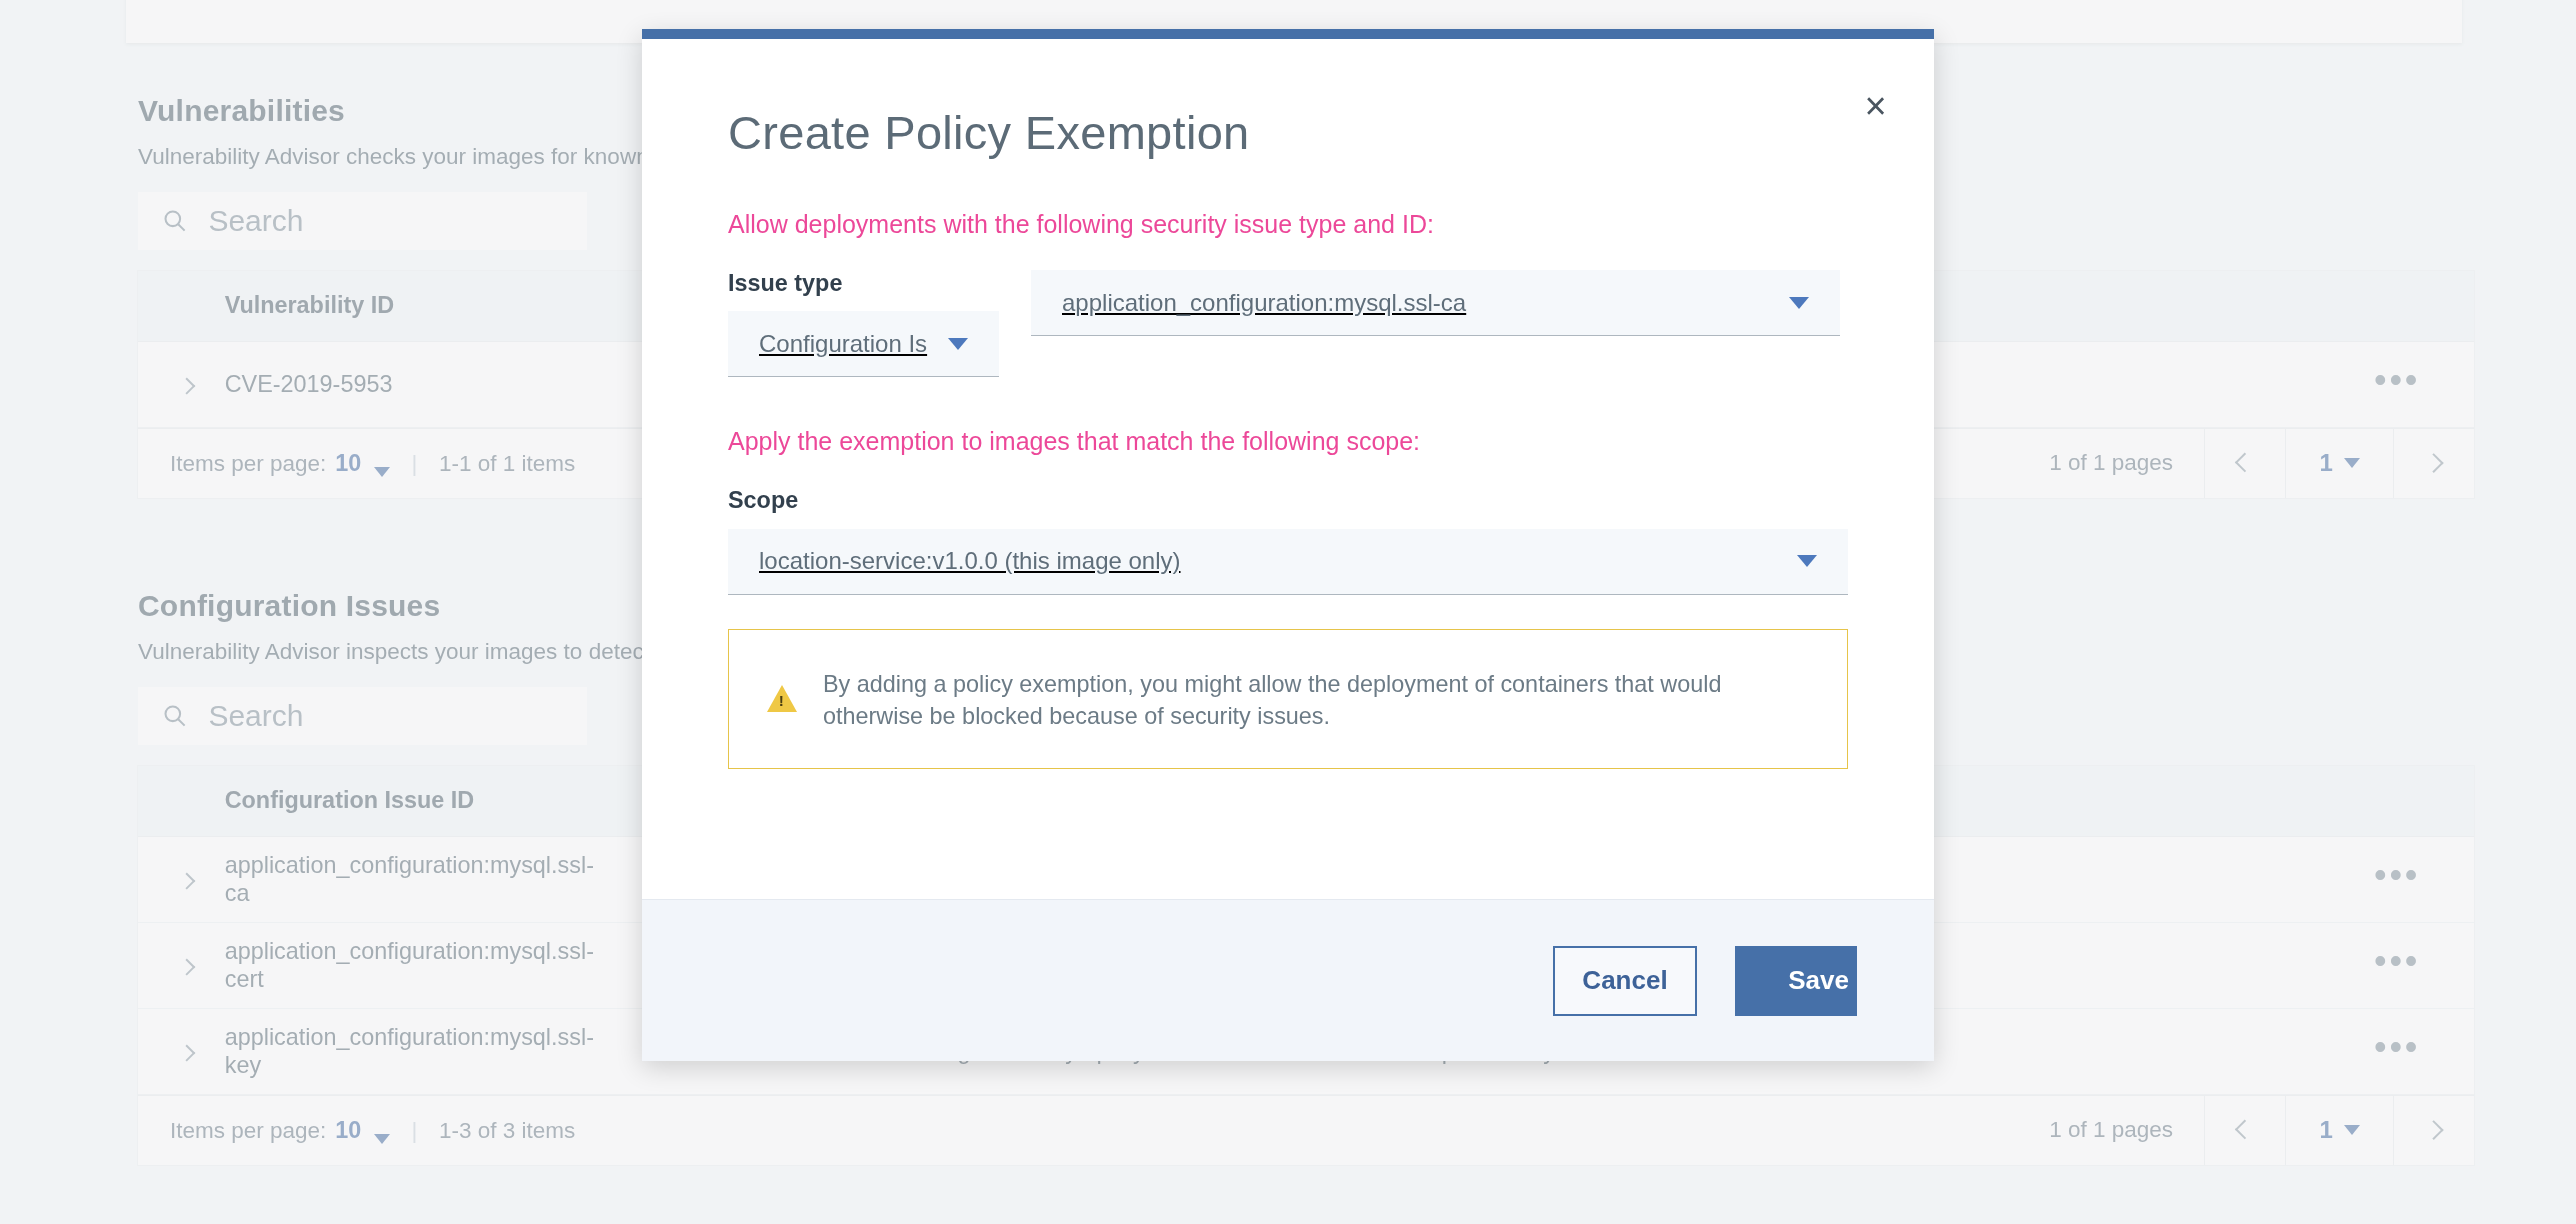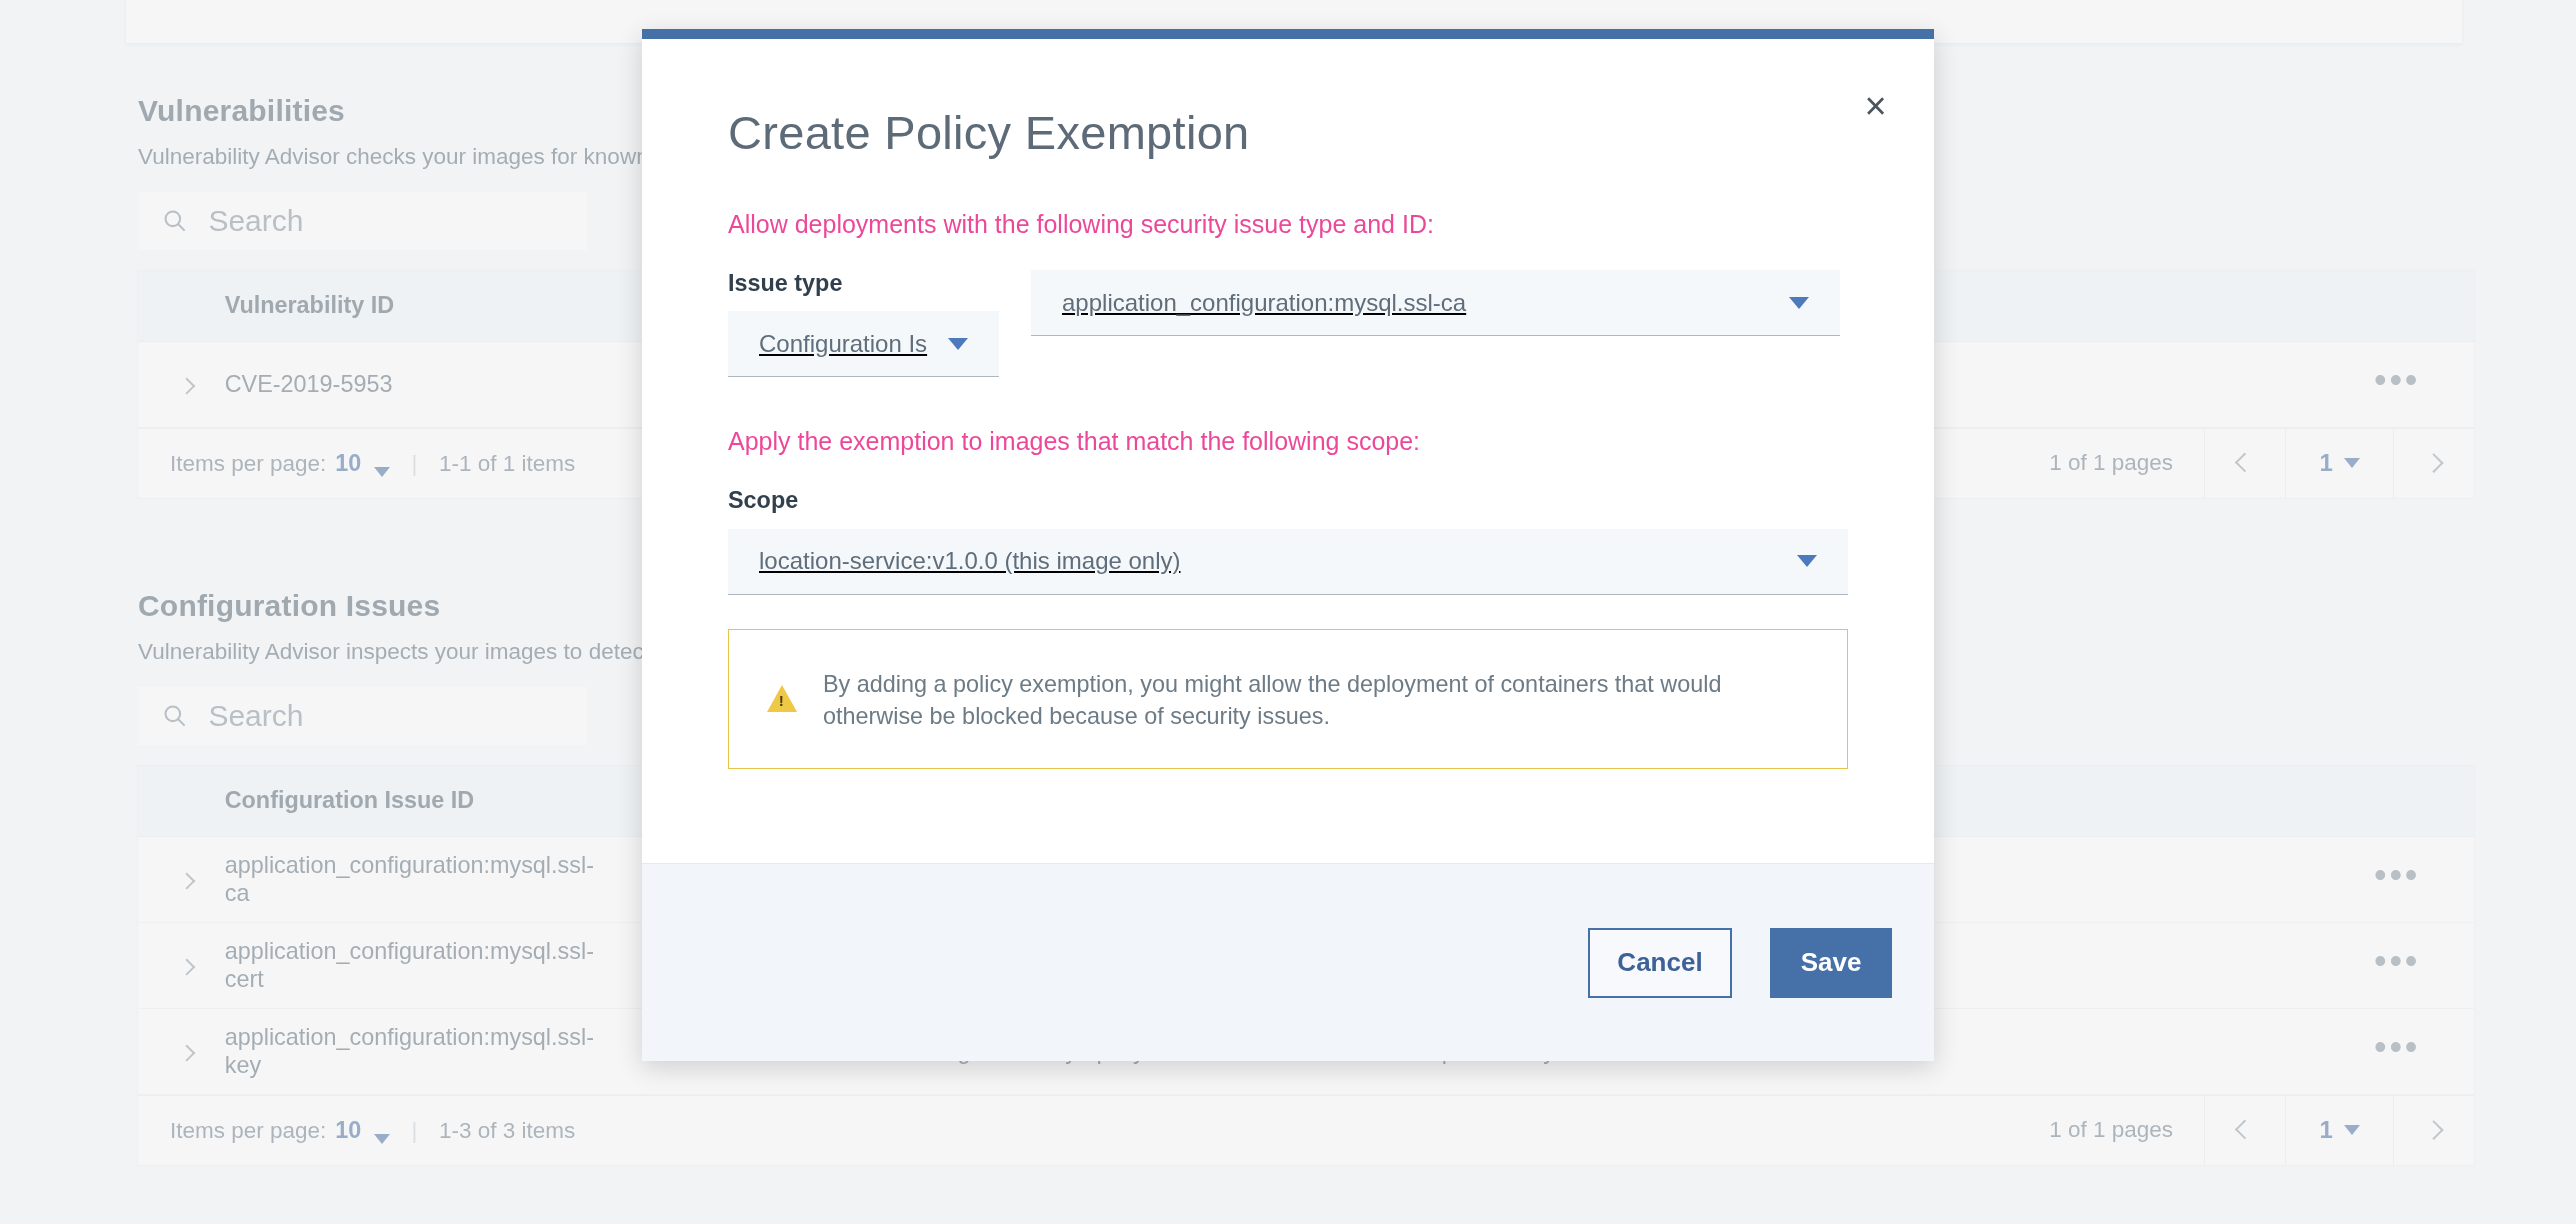--- a/index.html
+++ b/index.html
@@ -172,33 +172,33 @@
   .warn-tri::after {
     content: "!"; position: absolute; left: -2.7px; top: 7.2px;
     font-size: 15.3px; font-weight: bold; color: #4a3e12;
     font-family: "Liberation Sans", sans-serif;
   }
   .warn-text { margin-left: 20px; }
   .warn-title { font-size: 23.4px; font-weight: bold; color: #5e6d79; }
   .warn-msg { font-size: 23.4px; color: #6c7b86; line-height: 1.33; margin-top: 3.6px; }
 
   .modal-footer {
-    height: 198px; background: #f2f5fa; border-top: 0.9px solid #e4e9f0;
+    height: 162px; background: #f2f5fa; border-top: 0.9px solid #e4e9f0;
     display: flex; align-items: center; justify-content: flex-end;
-    padding-right: 42px; gap: 38px; flex: none;
+    padding-right: 77px; gap: 38px; flex: none;
   }
   .btn {
     font-family: "Liberation Sans", sans-serif; font-size: 26px;
     font-weight: bold; cursor: pointer; height: 70px;
   }
   .btn-cancel {
     background: #f7f9fc; border: 2.7px solid #4670a8; color: #3d6298; width: 144px;
   }
   .btn-save {
-    background: #4670a8; border: 2.7px solid #4670a8; color: #ffffff; width: 122px;
+    background: #4670a8; border: 2.7px solid #4670a8; color: #ffffff; width: 122px; text-align: right;
   }
 </style>
 </head>
 <body>
 
 <div id="root">
 
   <div class="page-bg"></div>
 
   <div class="top-card"></div>

